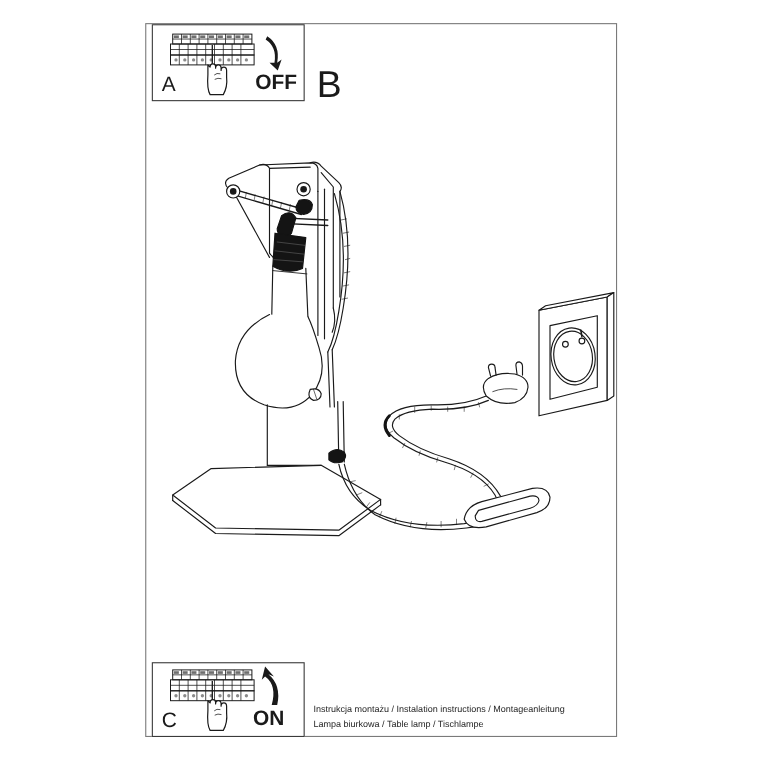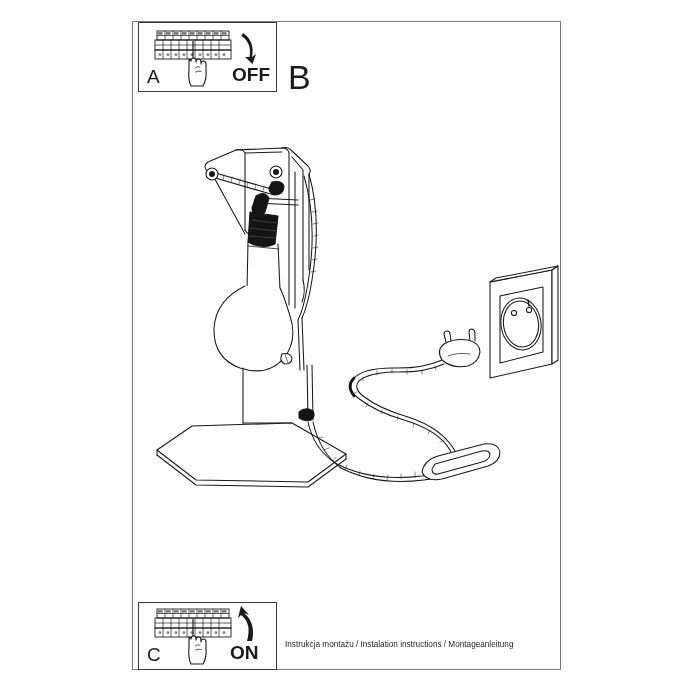--- a/index.html
+++ b/index.html
@@ -410,15 +410,16 @@
                  Q113 20 108 38 Z"></path>
       </g>
 
       <text x="91" y="56" font-family="Liberation Sans, sans-serif" font-size="19" font-weight="bold" fill="#1a1a1a">ON</text>
       <text x="8" y="58" font-family="Liberation Sans, sans-serif" font-size="19" fill="#1a1a1a">C</text>
     </svg>
   </div>
 
   <div class="caption" id="caption-block">
     <div>Instrukcja montażu / Instalation instructions / Montageanleitung</div>
+    <div>Lampa biurkowa / Table lamp / Tischlampe</div>
   </div>
 
 </div>
 
 </body></html>

